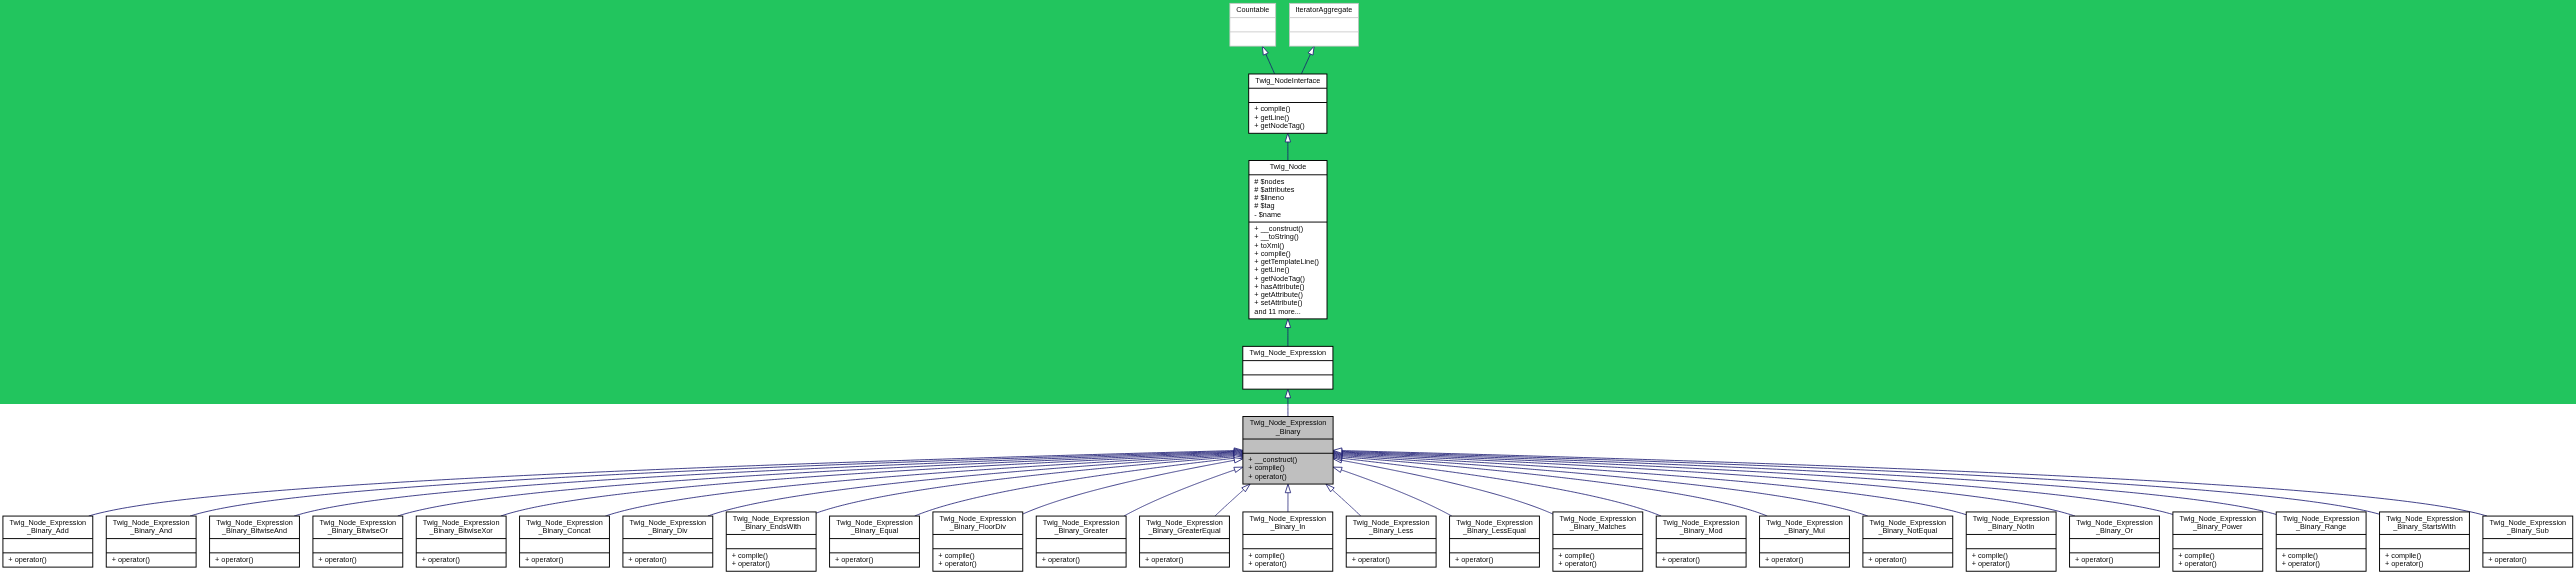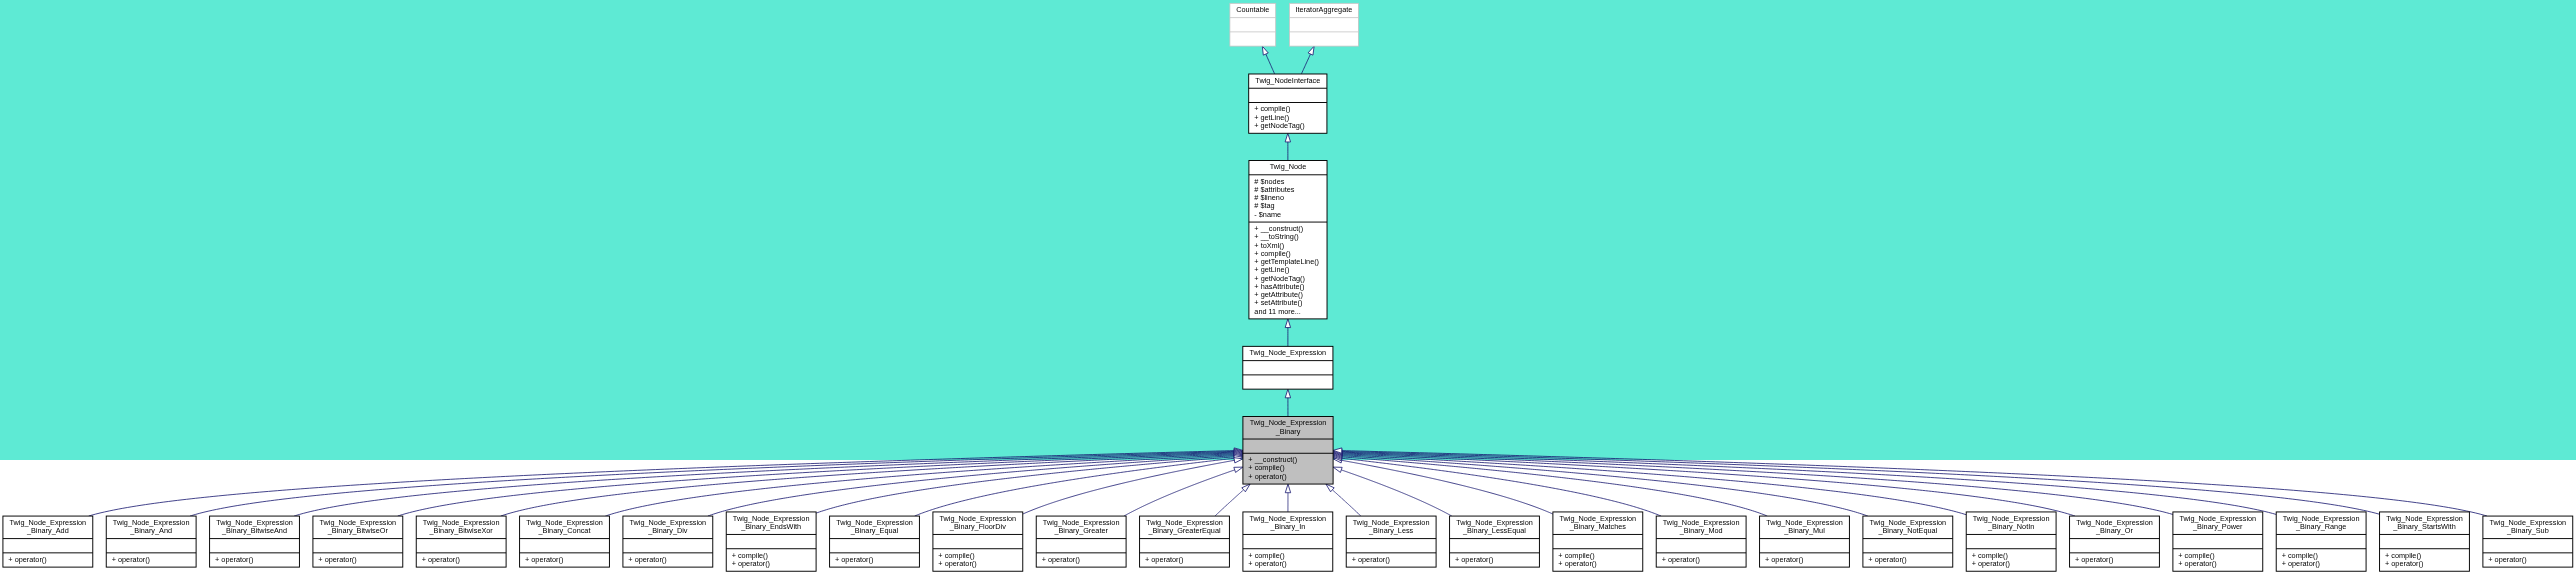--- a/index.html
+++ b/index.html
@@ -1,20 +1,20 @@
 <!DOCTYPE html>
 <html style="font-size:9px"><head>
 <meta charset="utf-8">
 <title>Twig_Node_Expression_Binary inheritance diagram</title>
 <style>
   html,body{margin:0;padding:0;background:#ffffff;}
   body{width:2576px;height:575px;overflow:hidden;
        font-family:"Liberation Sans",sans-serif;
        -webkit-font-smoothing:antialiased;}
-  #diagram{position:relative;width:2576px;height:460px;background:#5eead4;}
+  #diagram{position:relative;width:2576px;height:404px;background:#22c55e;}
   svg#graph{position:absolute;left:0;top:0;width:2576px;height:575px;display:block;
             shape-rendering:geometricPrecision;transform:translateZ(0);}
   .nlabel{font-family:"Liberation Sans",sans-serif;font-size:13px;fill:#000000;
           text-anchor:middle;}
   .nmember{font-family:"Liberation Sans",sans-serif;font-size:13px;fill:#000000;
            text-anchor:start;}
 </style>
 </head>
 <body>
 

